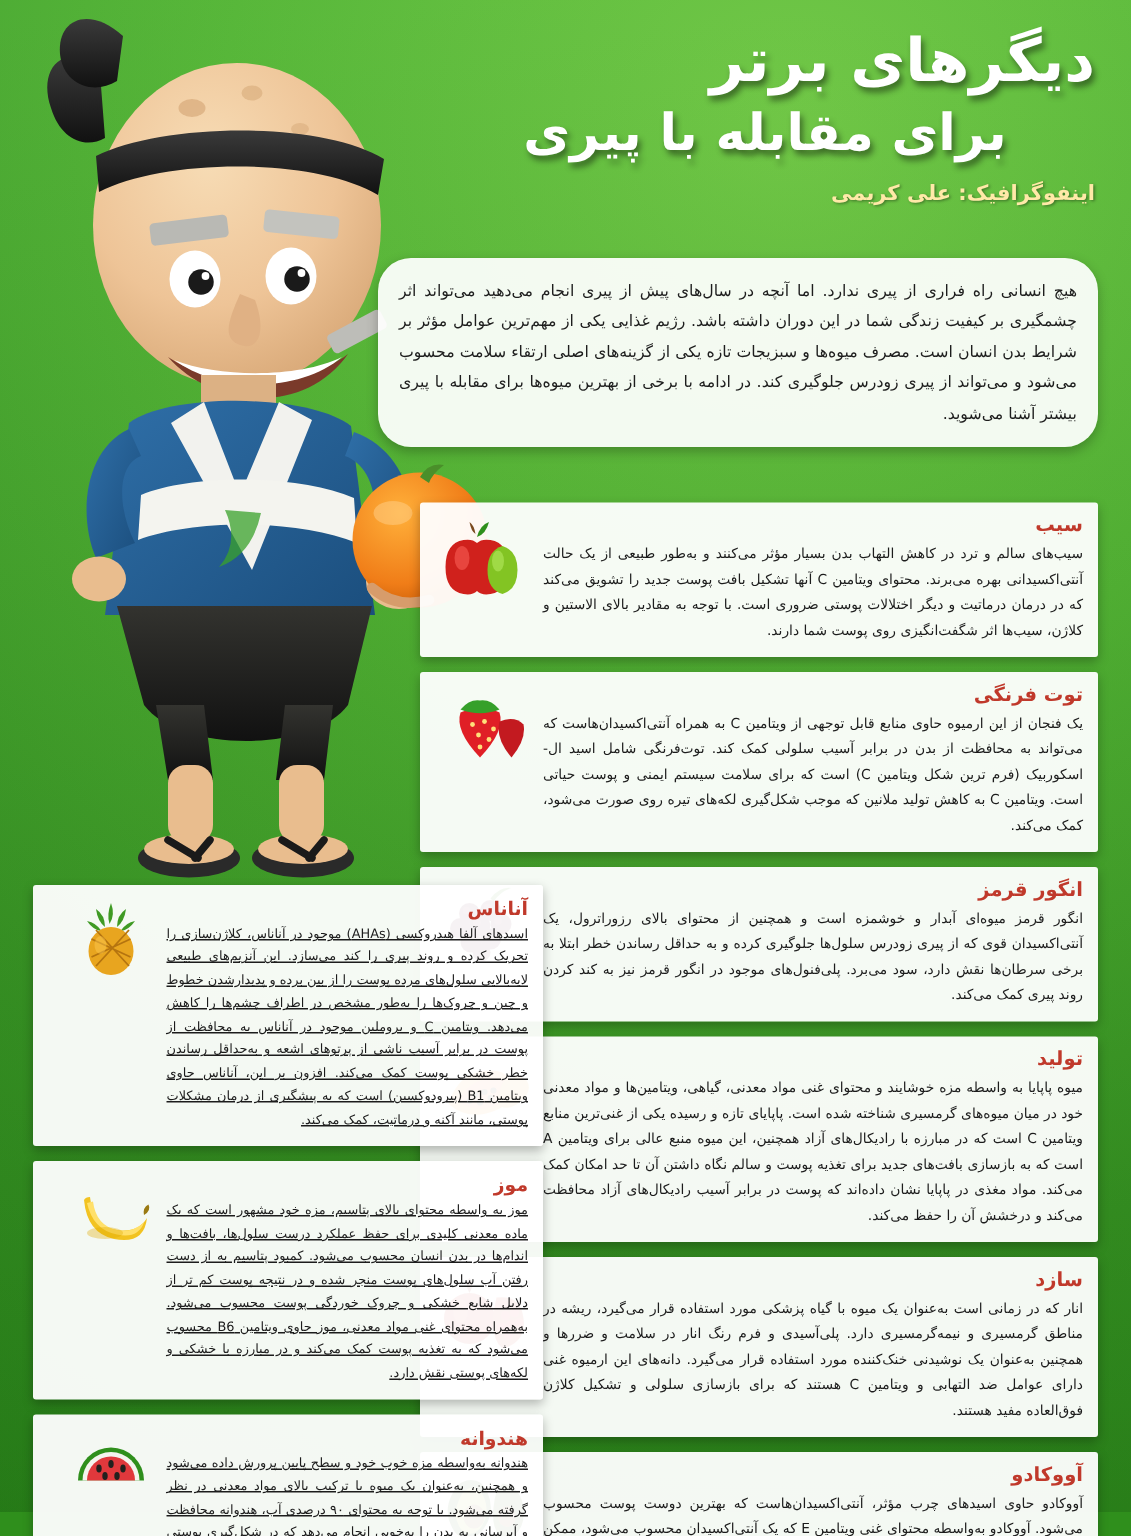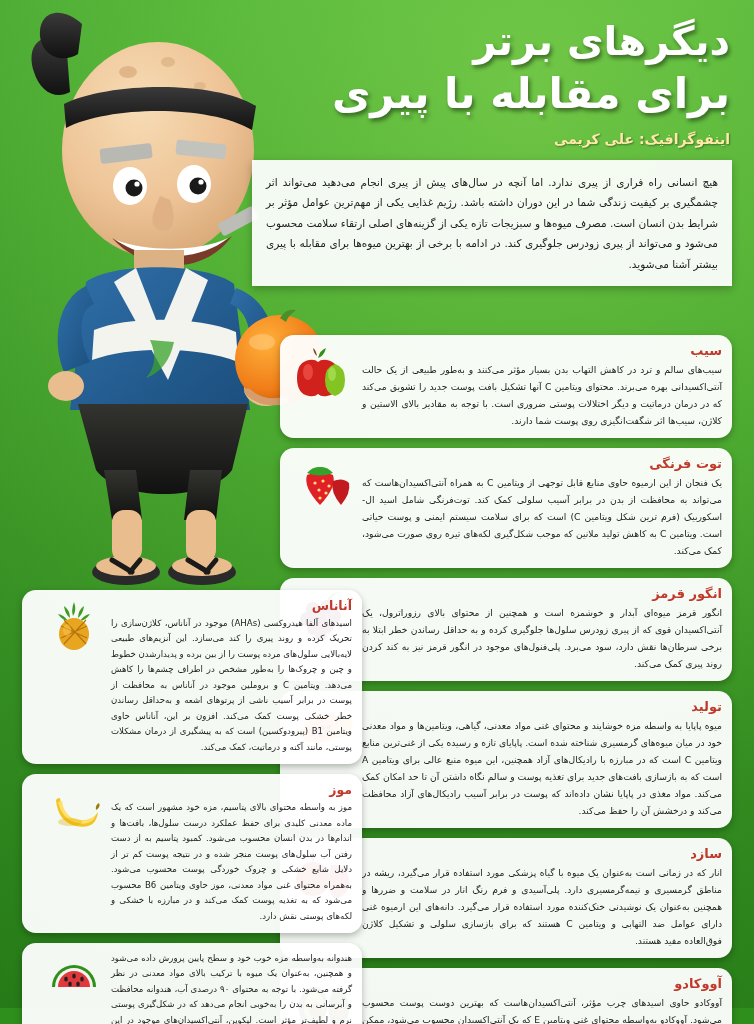--- a/index.html
+++ b/index.html
@@ -23,30 +23,30 @@
   
   .header{
     position:absolute;top:16px;right:24px;width:440px;
     text-align:right;z-index:6;
   }
   .title{
     color:#ffffff;font-size:40px;font-weight:bold;line-height:1.25;
     text-shadow:2px 3px 4px rgba(0,0,0,0.45);
     letter-spacing:0px;
   }
-  .title .l2{font-size:42px;display:block;margin-top:2px;}
+  .title .l2{font-size:34px;display:block;margin-top:2px;text-align:center;}
   .credit{
     margin-top:10px;color:#ffe9a8;font-size:14px;font-weight:bold;
     text-shadow:1px 1px 2px rgba(0,0,0,0.4);
   }
   
   .intro{
-    position:absolute;top:160px;right:22px;width:452px;
+    position:absolute;top:172px;right:22px;width:452px;
     background:rgba(255,255,255,0.93);
-    border-radius:0;
+    border-radius:22px;
     padding:12px 14px;
     box-shadow:0 3px 8px rgba(0,0,0,0.25);
     z-index:5;
   }
   .intro p{
     margin:0;font-size:10.5px;line-height:1.95;color:#1d1d1d;text-align:justify;
     direction:rtl;
   }
   
   .mascot{
@@ -57,21 +57,21 @@
     position:absolute;top:335px;right:22px;width:452px;z-index:5;
     display:flex;flex-direction:column;gap:10px;
   }
   
   .col-left{
     position:absolute;top:590px;left:22px;width:340px;z-index:5;
     display:flex;flex-direction:column;gap:10px;
   }
   .card{
     background:rgba(255,255,255,0.95);
-    border-radius:14px;
+    border-radius:2px;
     box-shadow:0 3px 7px rgba(0,0,0,0.28);
     padding:8px 10px 9px 10px;
     display:flex;
     flex-direction:row-reverse;
     align-items:flex-start;
     gap:8px;
     position:relative;
   }
   .card .txtwrap{flex:1;min-width:0;}
   .card h3{
@@ -81,21 +81,21 @@
     margin:0;font-size:9.2px;line-height:1.85;color:#1c1c1c;text-align:justify;direction:rtl;
   }
   .thumb{
     width:64px;height:58px;flex:0 0 64px;
     display:flex;align-items:center;justify-content:center;
   }
   .thumb svg{display:block;}
   .col-left .card{flex-direction:row-reverse;padding-left:23px;}
   .col-left .thumb{width:58px;flex:0 0 58px;height:54px;}
   .col-left .card h3{font-size:12.5px;}
-  .col-left .card p{font-size:8.6px;line-height:1.8;}
+  .col-left .card p{font-size:8.6px;line-height:1.8;text-decoration:underline;}
   
   .bottom-strip{
     position:absolute;left:0;right:0;bottom:0;height:16px;background:#2f8f1c;z-index:2;
   }
 </style>
 </head>
 <body>
 
 <div class="bg"></div>
 
@@ -382,19 +382,20 @@
         <g fill="#22201e">
           <ellipse cx="20" cy="26" rx="1.8" ry="2.6"></ellipse>
           <ellipse cx="28" cy="23" rx="1.8" ry="2.6"></ellipse>
           <ellipse cx="36" cy="26" rx="1.8" ry="2.6"></ellipse>
           <ellipse cx="24" cy="31" rx="1.8" ry="2.6"></ellipse>
           <ellipse cx="32" cy="31" rx="1.8" ry="2.6"></ellipse>
         </g>
       </svg>
     </div>
     <div class="txtwrap">
+      <h3>هندوانه</h3>
       <p>هندوانه به‌واسطه مزه خوب خود و سطح پایین پرورش داده می‌شود و همچنین، به‌عنوان یک میوه با ترکیب بالای مواد معدنی در نظر گرفته می‌شود. با توجه به محتوای ۹۰ درصدی آب، هندوانه محافظت و آبرسانی به بدن را به‌خوبی انجام می‌دهد که در شکل‌گیری پوستی نرم و لطیف‌تر مؤثر است. لیکوپن، آنتی‌اکسیدان‌های موجود در این میوه به‌عنوان آنتی‌اکسیدان در بدن عمل کرده و از زیاد و سلول‌های پوست در برابر سوء‌محیطی و بیماری محافظت می‌کند. هندوانه یکی از بهترین گزینه‌ها به‌منظور احساس شادابی و فرو نشاندن تشنگی برای پیشگیری از کم‌آبی بدن در ماه‌های گرم تابستان است.</p>
     </div>
   </div>
 
 </div>
 
 <div class="bottom-strip"></div>
 
 </body></html>

